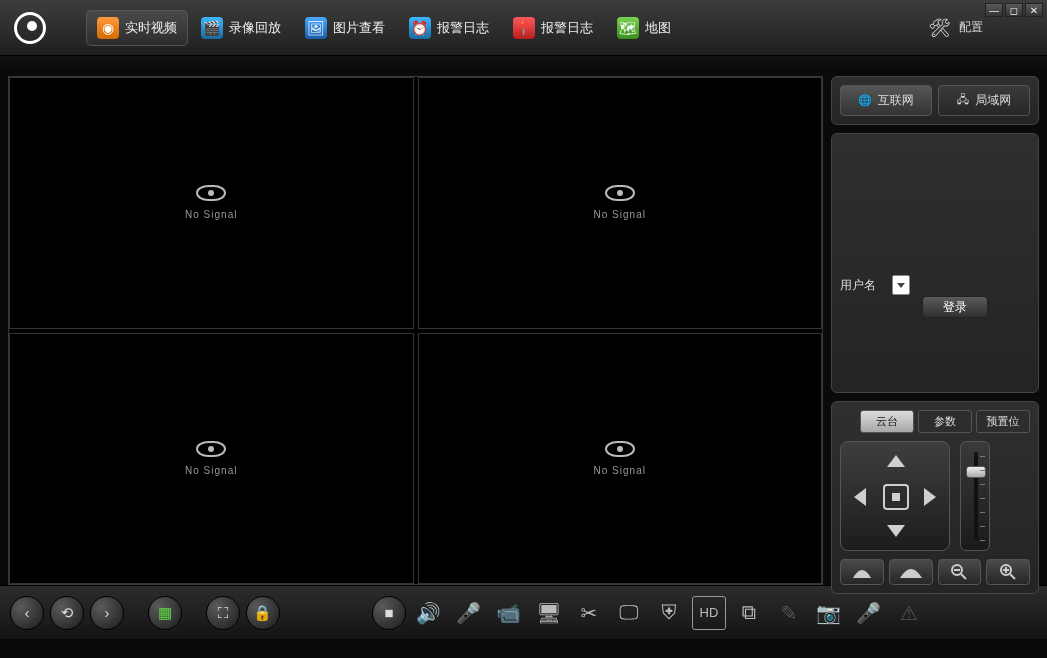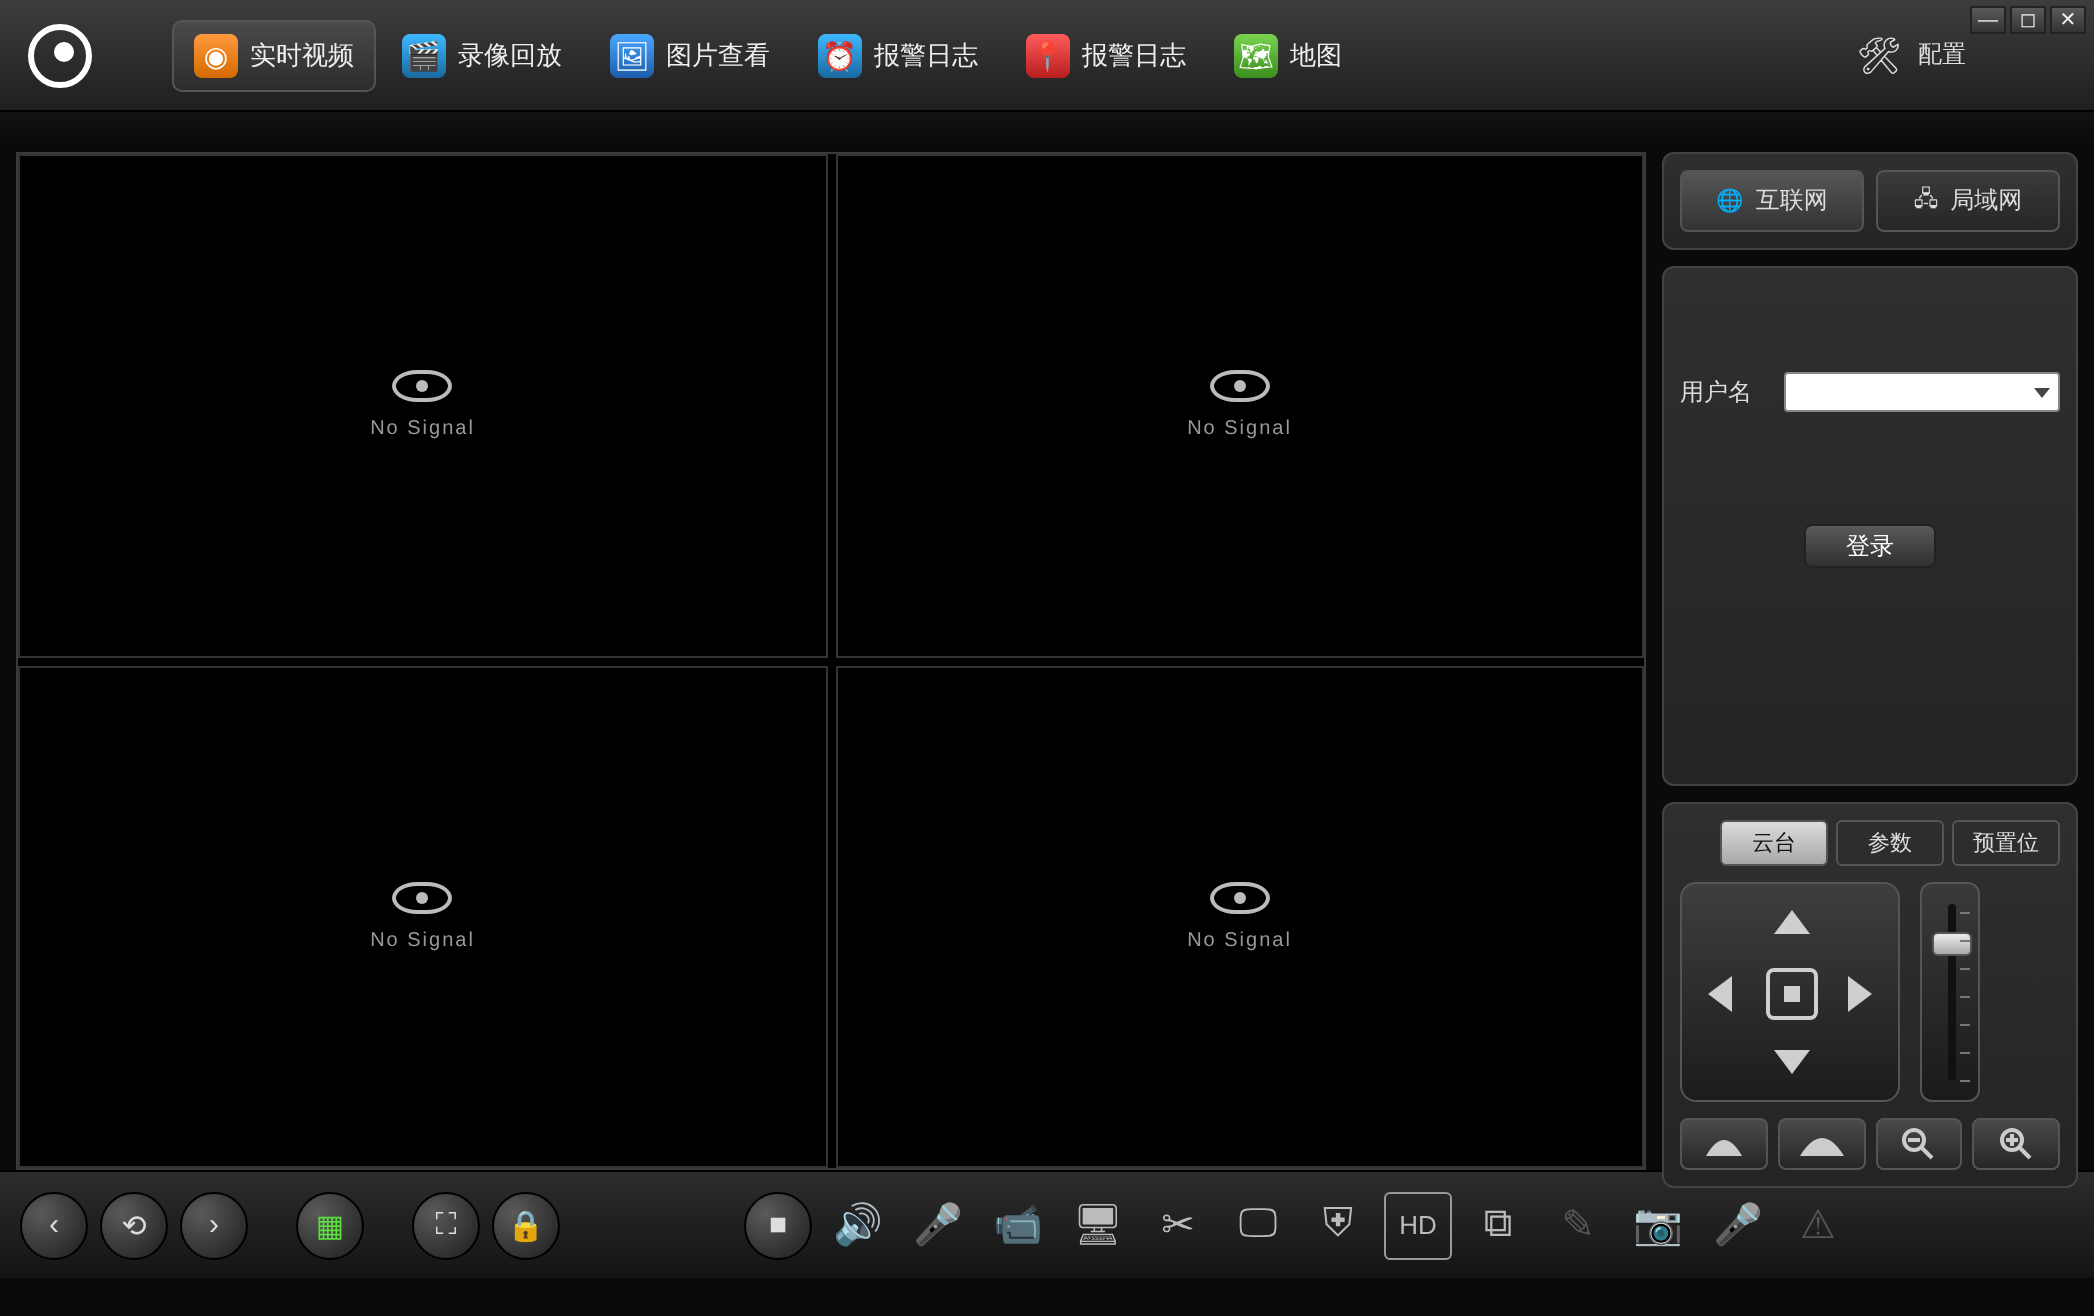--- a/index.html
+++ b/index.html
@@ -40,21 +40,21 @@
 
 
 .side { width:208px; display:flex; flex-direction:column; gap:8px; }
 .panel { background:linear-gradient(#2f2f2f,#242424); border:1px solid #444; border-radius:6px; padding:8px; }
 
 .net-tabs { display:flex; gap:6px; }
 .net-tab { flex:1; text-align:center; padding:5px 0; border:1px solid #555; border-radius:4px; background:linear-gradient(#3a3a3a,#262626); display:flex; align-items:center; justify-content:center; gap:6px; cursor:pointer; font-size:12px; }
 .net-tab.active { background:linear-gradient(#565656,#333); }
 .mini-ico{font-size:11px;}
 
-.login-form { min-height:260px; display:flex; flex-direction:column; gap:12px; padding-top:52px; }
+.login-form { min-height:260px; display:flex; flex-direction:row; gap:12px; padding-top:52px; }
 .frow { display:flex; align-items:center; gap:8px; }
 .flabel { width:44px; text-align:left; color:#ddd; font-size:12px; }
 .finput, .fselect { flex:1; height:20px; background:#fff; border:1px solid #888; border-radius:2px; }
 .fselect { display:flex; align-items:center; justify-content:flex-end; padding:0 4px; }
 .fselect .tri { width:0;height:0;border-left:4px solid transparent;border-right:4px solid transparent;border-top:5px solid #444; }
 .chkrow { display:flex; align-items:center; gap:6px; margin-left:4px; color:#888; }
 .chkbox { width:14px; height:14px; background:#eee; border:1px solid #555; border-radius:3px; }
 .login-btn { align-self:center; width:66px; height:22px; background:linear-gradient(#5a5a5a,#303030); border:1px solid #222; border-radius:4px; color:#fff; display:flex; align-items:center; justify-content:center; cursor:pointer; font-size:12px;margin-top:44px; }
 
 

